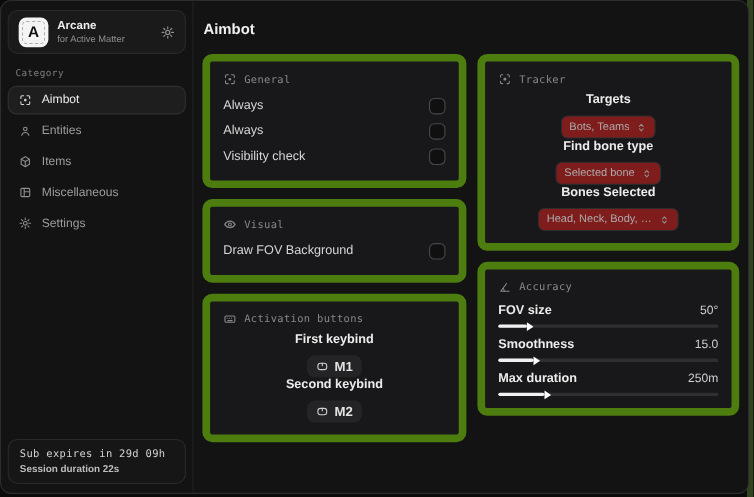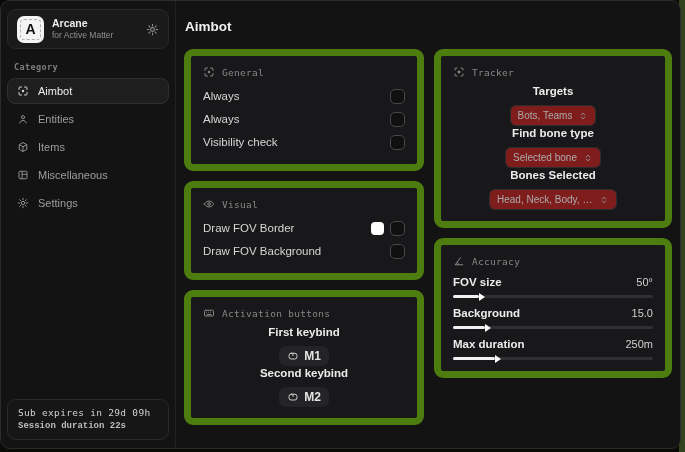--- a/index.html
+++ b/index.html
@@ -31,38 +31,38 @@
     color:#111; font-weight:bold; font-size:14px; flex:none;
   }
   .logo::after { content:""; position:absolute; inset:3px; border:1px dashed rgba(0,0,0,.28); border-radius:4px; }
   .brand-text { line-height:1.25; min-width:0; }
   .brand-name { font-size:10.5px; font-weight:bold; color:#ededed; }
   .brand-sub  { font-size:8.5px; color:#8f8f8f; }
   .brand .gear-btn { margin-left:auto; color:#8e8e8e; cursor:pointer; display:flex; }
 
   .cat-label {
     margin:13px 0 6px 13px; font-family:"DejaVu Sans Mono", monospace;
-    font-size:8.5px; color:#7e7e7e; letter-spacing:.4px;font-weight:bold;
+    font-size:8.5px; color:#7e7e7e; letter-spacing:.4px;
   }
   .menu { padding:0 6px; }
   .menu-item {
     height:26px; margin-bottom:2px; display:flex; align-items:center; gap:9px;
     padding:0 9px; color:#9d9d9d; font-size:11px; border:1px solid transparent;
     border-radius:8px; cursor:pointer;
   }
   .menu-item .ic { color:#8f8f8f; }
   .menu-item.active { background:#1e1e1f; border-color:#303031; color:#ececec; }
   .menu-item.active .ic { color:#d5d5d5; }
 
   .side-footer {
     position:absolute; left:6px; right:6px; bottom:8px;
     background:#161617; border:1px solid #2a2a2b; border-radius:9px; padding:7px 10px 8px;
   }
   .foot-line1 { font-family:"DejaVu Sans Mono", monospace; font-size:9.5px; color:#d2d2d2; letter-spacing:.3px; }
-  .foot-line2 { font-size:9px; font-weight:bold; color:#bdbdbd; margin-top:3px;font-family:Liberation Mono, monospace; }
+  .foot-line2 { font-size:9px; font-weight:bold; color:#bdbdbd; margin-top:3px; }
 
   
   .content { flex:1; padding:14px 10px 0 8px; }
   .page-title { font-size:13.5px; font-weight:bold; color:#f0f0f0; margin:4px 0 15px 1px; }
   .cols { display:flex; gap:10px; align-items:flex-start; }
   .col-l { width:240px; display:flex; flex-direction:column; gap:10px; }
   .col-r { width:238px; display:flex; flex-direction:column; gap:10px; }
 
   .card {
     background:#18181a; border:7px solid #4d7c0f; border-radius:9px;
@@ -273,27 +273,20 @@
         </div>
 
         <div class="card">
           <div class="card-head">
             <span class="ic">
                 <svg width="12" height="12">
                   <use href="#i-eye"></use>
                 </svg>
               </span>
             <span>Visual</span>
-          </div>
-          <div class="row">
-            <span class="lbl">Draw FOV Border</span>
-            <span class="ctrl-group">
-              <span class="swatch"></span>
-              <span class="checkbox"></span>
-            </span>
           </div>
           <div class="row">
             <span class="lbl">Draw FOV Background</span>
             <span class="checkbox"></span>
           </div>
         </div>
 
         <div class="card">
           <div class="card-head">
             <span class="ic">
@@ -391,21 +384,21 @@
             </div>
             <div class="track">
               <div class="fill" style="width: 13%;">
                   <span class="thumb"></span>
                 </div>
             </div>
           </div>
 
           <div class="srow">
             <div class="shead">
-              <span class="lbl-b">Background</span>
+              <span class="lbl-b">Smoothness</span>
               <span class="svalue">15.0</span>
             </div>
             <div class="track">
               <div class="fill" style="width: 16%;">
                   <span class="thumb"></span>
                 </div>
             </div>
           </div>
 
           <div class="srow">

